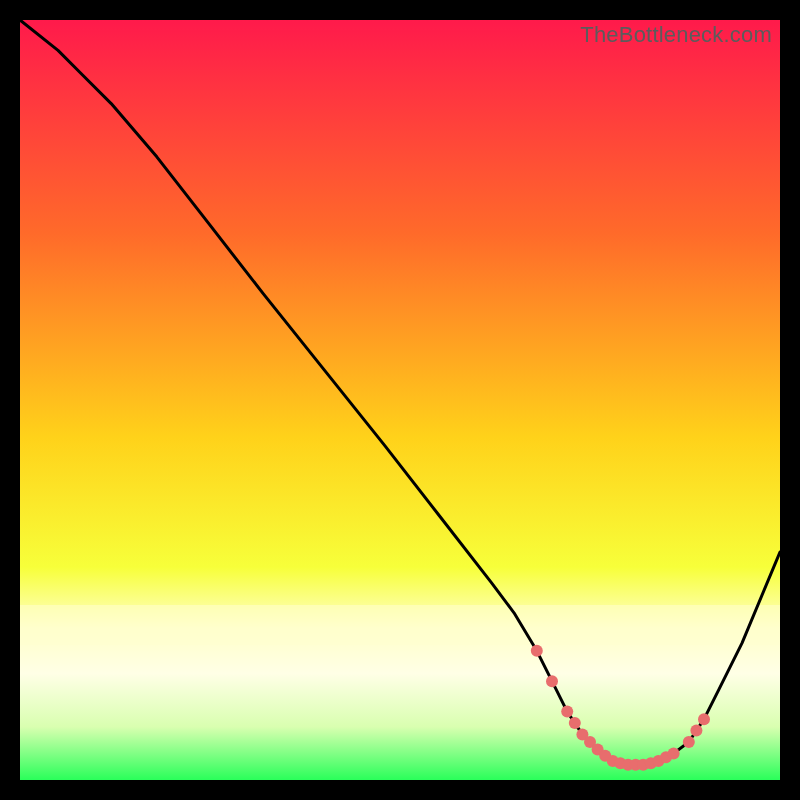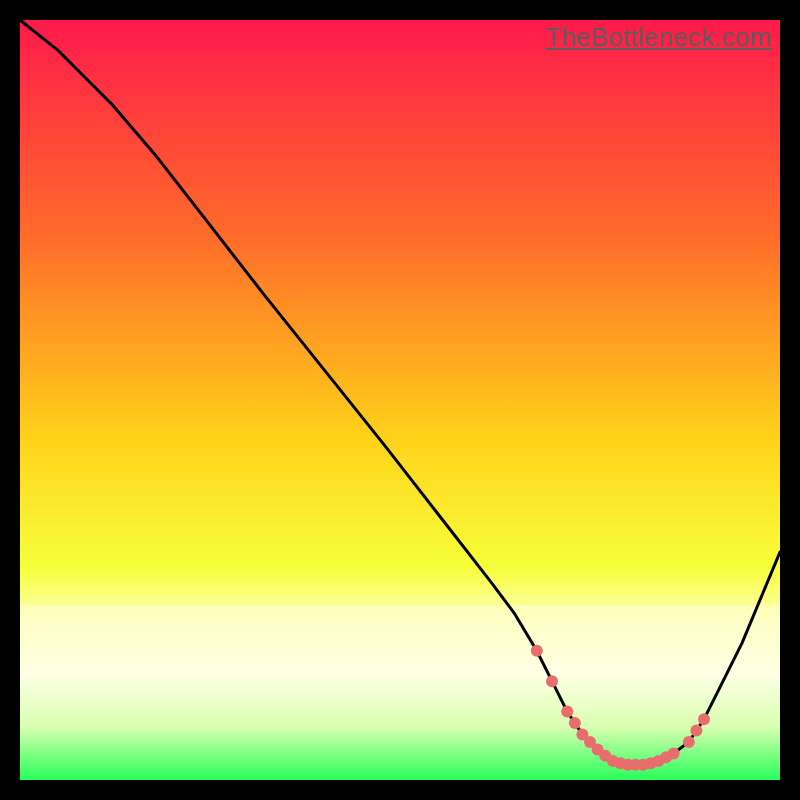--- a/index.html
+++ b/index.html
@@ -24,24 +24,23 @@
     left: 0;
     top: 0;
     width: 760px;
     height: 760px;
   }
   .watermark {
     position: absolute;
     top: 2px;
     right: 8px;
     color: #5c5c5c;
-    font-size: 26px;
+    font-size: 22px;
     font-weight: 500;
     letter-spacing: 0.2px;
-    text-decoration: underline;
   }
   svg { display: block; }
 </style>
 </head>
 <body>
 
 <div class="frame">
   <svg class="plot-area" viewBox="0 0 760 760" width="760" height="760" preserveAspectRatio="none">
     <defs>
       <linearGradient id="bgGrad" x1="0" y1="0" x2="0" y2="1">

